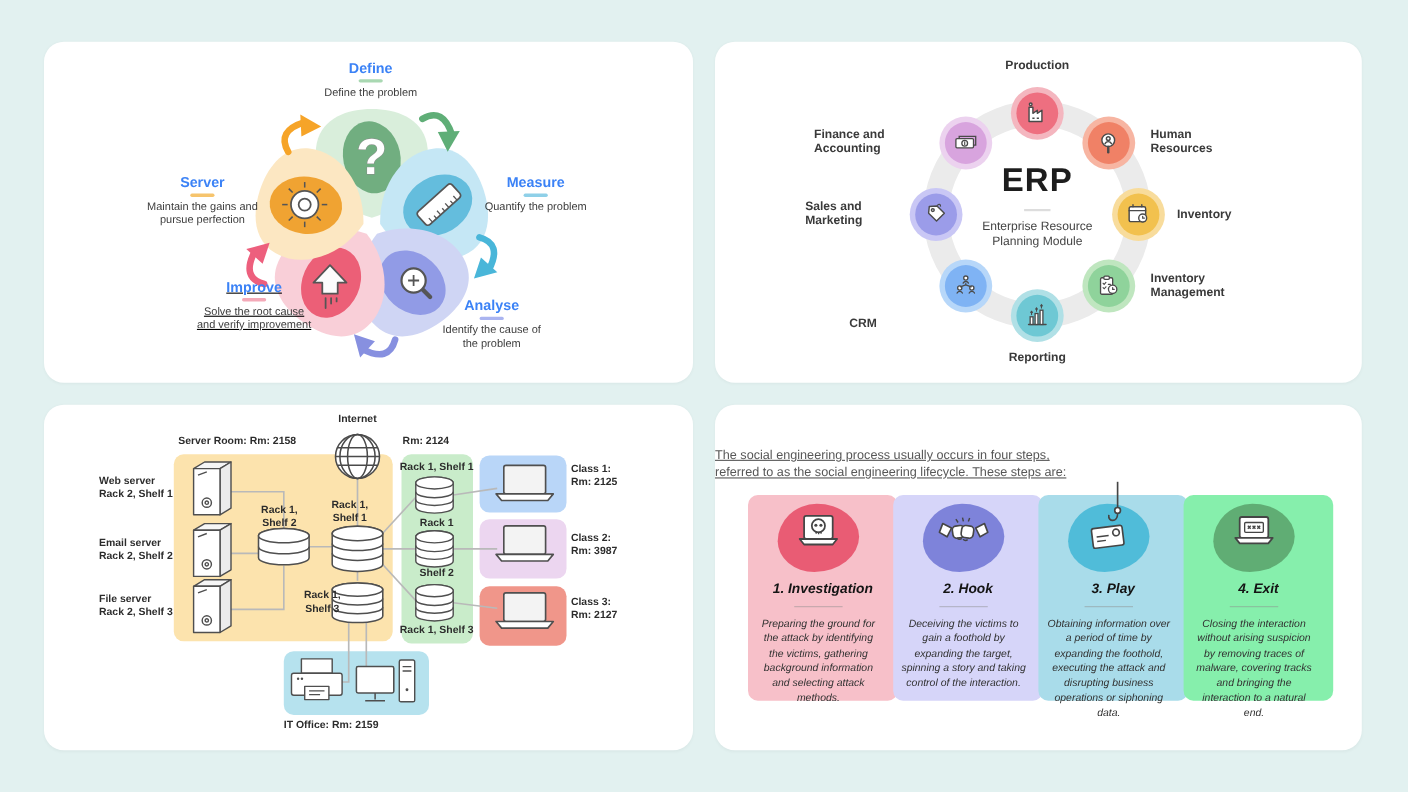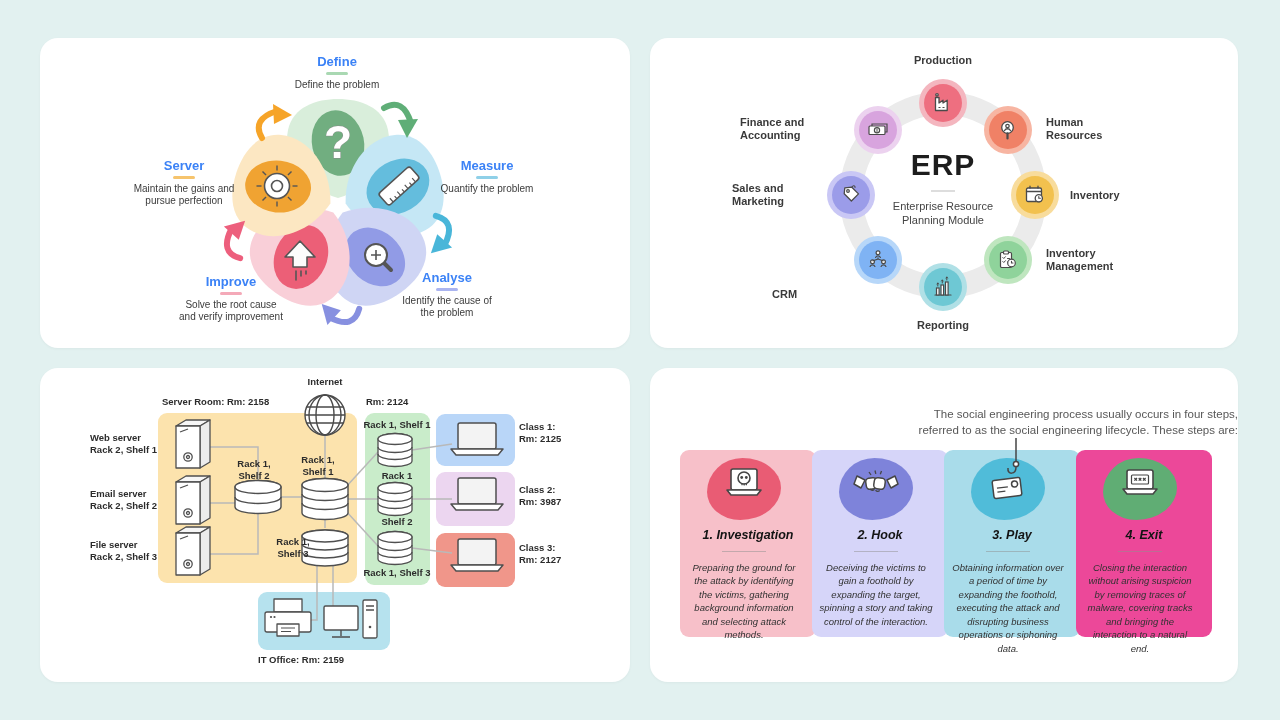--- a/index.html
+++ b/index.html
@@ -24,21 +24,21 @@
   .erp-node-inner{width:38px;height:38px;border-radius:50%;display:flex;align-items:center;justify-content:center;}
   .erp-label{position:absolute;font-size:11px;font-weight:bold;color:#3a3a3a;line-height:1.2;}
   .erp-center{position:absolute;left:233px;width:120px;text-align:center;}
   .erp-title{font-size:30px;font-weight:bold;color:#1d1d1d;letter-spacing:1px;}
   .erp-divider{width:24px;height:2px;background:#ddd;margin:8px auto;}
   .erp-sub{font-size:11px;color:#444;line-height:1.25;}
   
   .net-box{position:absolute;border-radius:9px;}
   .nl{position:absolute;font-size:9.5px;font-weight:bold;color:#2c2c2c;line-height:1.3;}
   
-  .soc-intro{position:absolute;top:38px;left:0;width:100%;text-align:right;font-size:11.5px;color:#575757;line-height:1.4;}
+  .soc-intro{position:absolute;top:38px;left:0;width:100%;text-align:left;font-size:11.5px;color:#575757;line-height:1.4;text-decoration:underline;}
   .soc-card{position:absolute;top:82px;width:136px;height:187px;border-radius:9px;overflow:visible;font-style:italic;}
   .soc-blob{position:absolute;top:8px;left:27px;width:74px;height:62px;border-radius:48% 52% 55% 45%/55% 48% 52% 45%;}
   .soc-icon{position:absolute;top:14px;left:42px;overflow:visible;}
   .soc-title{position:absolute;top:78px;left:0;width:100%;text-align:center;font-size:12.5px;font-weight:bold;color:#141414;}
   .soc-div{position:absolute;top:101px;left:42px;width:44px;height:1px;background:#8f8f8f;opacity:.5;}
   .soc-desc{position:absolute;top:111px;left:7px;width:114px;text-align:center;font-size:9.5px;color:#323232;line-height:1.42;}
   svg{display:block;}
 </style>
 </head>
 <body>
@@ -130,21 +130,21 @@
       <div class="dm-title">Measure</div>
       <div class="dm-underline" style="background-color: rgb(143, 208, 232);"></div>
       <div class="dm-desc pre">Quantify the problem</div>
     </div>
     <div class="dm-block" style="left:327px;top:232px;">
       <div class="dm-title">Analyse</div>
       <div class="dm-underline" style="background-color: rgb(170, 180, 240);"></div>
       <div class="dm-desc pre">Identify the cause of
 the problem</div>
     </div>
-    <div class="dm-block" style="left:111px;top:236px;">
+    <div class="dm-block" style="left:111px;top:215px;text-decoration:underline;">
       <div class="dm-title">Improve</div>
       <div class="dm-underline" style="background-color: rgb(244, 169, 184);"></div>
       <div class="dm-desc pre">Solve the root cause
 and verify improvement</div>
     </div>
     <div class="dm-block" style="left:64px;top:120px;">
       <div class="dm-title">Server</div>
       <div class="dm-underline" style="background-color: rgb(246, 196, 109);"></div>
       <div class="dm-desc pre">Maintain the gains and
 pursue perfection</div>
@@ -453,21 +453,21 @@
           <rect x="7" y="15" width="28" height="18" rx="2" fill="#fff"></rect>
           <path d="M11 23 h11 M11 27 h8" fill="none" stroke-width="1.3"></path>
           <circle cx="29" cy="21" r="3" fill="#fff"></circle>
         </g>
       </svg>
       <div class="soc-title">3. Play</div>
       <div class="soc-div"></div>
       <div class="soc-desc">Obtaining information over a period of time by expanding the foothold, executing the attack and disrupting business operations or siphoning data.</div>
     </div>
 
-    <div class="soc-card" style="left: 426px; background-color: #ec4899;">
+    <div class="soc-card" style="left: 426px; background-color: #86efac;">
       <div class="soc-blob" style="background-color: rgb(96, 173, 116);"></div>
       <svg class="soc-icon" width="44" height="44" viewBox="0 0 44 44" stroke="#454545" stroke-width="1.6" stroke-linejoin="round">
         <rect x="9" y="6" width="26" height="19" rx="2" fill="#fff"></rect>
         <rect x="13.5" y="11" width="17" height="9" rx="1" fill="#fff" stroke-width="1.2"></rect>
         <g stroke-width="1.3">
           <path d="M16.4 14 L19 16.6 M19 14 L16.4 16.6"></path>
           <path d="M20.7 14 L23.3 16.6 M23.3 14 L20.7 16.6"></path>
           <path d="M25 14 L27.6 16.6 M27.6 14 L25 16.6"></path>
         </g>
         <path d="M5 25 H39 L35 30 H9 Z" fill="#fdfdfd"></path>

